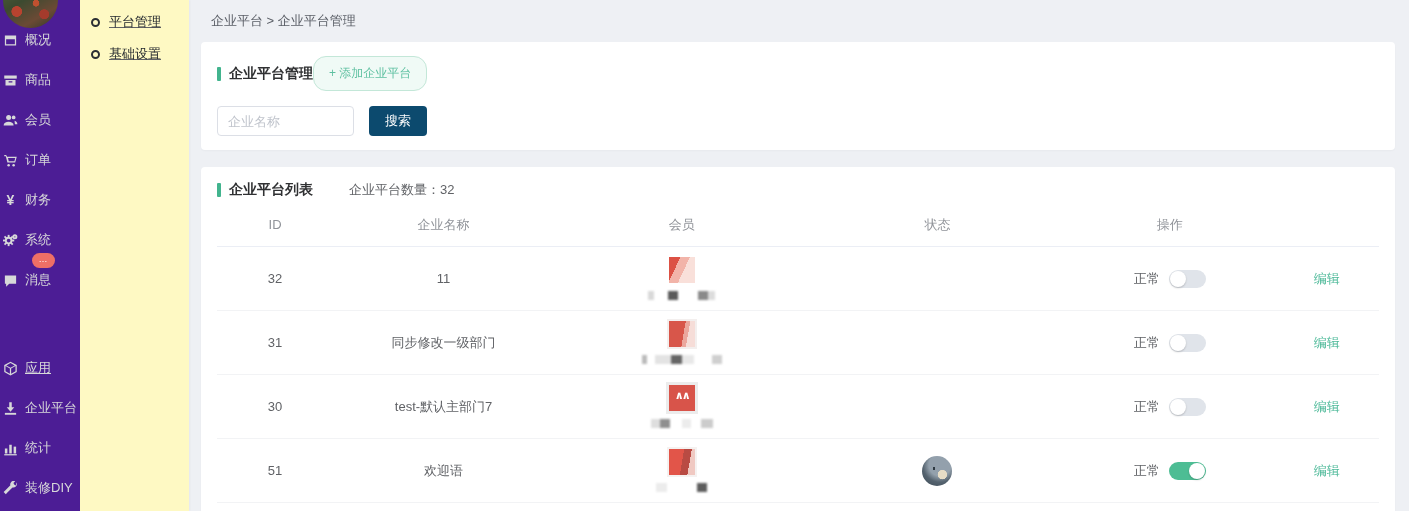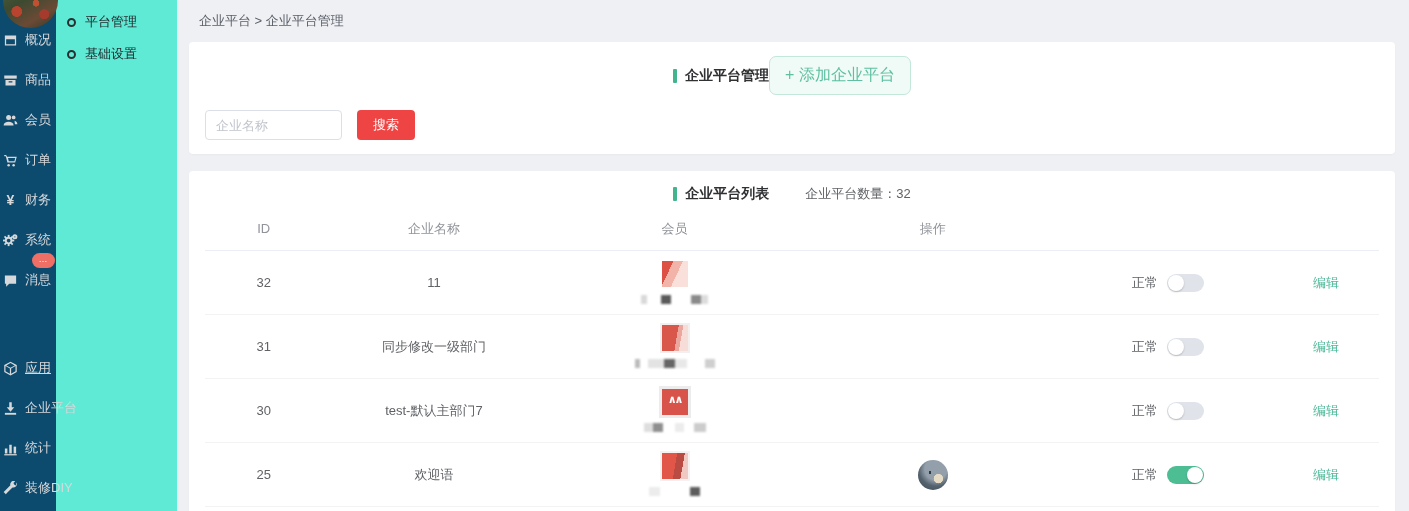--- a/index.html
+++ b/index.html
@@ -1,61 +1,61 @@
 <!DOCTYPE html>
 <html><head>
 <meta charset="utf-8">
 <style>
   * { margin:0; padding:0; box-sizing:border-box; }
   html,body { width:1409px; height:511px; overflow:hidden; }
   body { font-family:"Liberation Sans","DejaVu Sans",sans-serif; background:#eef0f4; font-size:13px; color:#606266; }
   .app { display:flex; width:100%; height:100%; }
 
   
-  .sidebar { width:56px; background:#0c4a6e; color:#d7d8d9; position:relative; flex-shrink:0; }
+  .sidebar { width:80px; background:#4c1d95; color:#d7d8d9; position:relative; flex-shrink:0; }
   .sidebar-avatar { position:absolute; top:-27px; left:3px; width:55px; height:55px; border-radius:50%;
     background:
       radial-gradient(circle at 25% 70%, #b8432f 0 9%, rgba(0,0,0,0) 10%),
       radial-gradient(circle at 60% 55%, #c0502f 0 7%, rgba(0,0,0,0) 8%),
       radial-gradient(circle at 75% 75%, #a53b2c 0 8%, rgba(0,0,0,0) 9%),
       linear-gradient(150deg,#55683f 0%,#3c4a30 45%,#6b4a35 75%,#2f3a28 100%); }
   .nav { list-style:none; padding-top:20px; }
   .nav li { height:40px; display:flex; align-items:center; gap:7px; padding-left:3px; cursor:pointer; position:relative; white-space:nowrap; }
   .nav li.gap { margin-top:48px;text-decoration:underline; }
   .nav .ic { width:15px; height:15px; flex-shrink:0; display:inline-flex; align-items:center; justify-content:center; }
   .nav .ic svg { width:15px; height:15px; fill:#d7d8d9; }
   .nav .ic.yen { font-size:14px; font-weight:bold; color:#d7d8d9; }
   .nav .lbl { font-size:13px; }
   .badge { position:absolute; top:-7px; left:32px; min-width:23px; height:15px; background:#ee6f66; color:#fff;
     border-radius:8px; font-size:9px; line-height:13px; text-align:center; letter-spacing:1px; padding:0 4px; }
 
   
-  .submenu { width:121px; background:#5eead4; flex-shrink:0; padding-top:6px; box-shadow:1px 0 2px rgba(0,0,0,0.04); }
+  .submenu { width:109px; background:#fef9c3; flex-shrink:0; padding-top:6px; box-shadow:1px 0 2px rgba(0,0,0,0.04);text-decoration:underline; }
   .submenu .item { height:32px; display:flex; align-items:center; gap:9px; padding-left:11px; cursor:pointer; color:#24292e; font-size:13px; }
   .radio { width:9px; height:9px; border:2px solid #2b2f33; border-radius:50%; flex-shrink:0; }
 
   
   .main { flex:1; padding:0 14px 0 12px; overflow:hidden; }
   .breadcrumb { height:42px; display:flex; align-items:center; padding-left:10px; color:#5a5e66; font-size:13px; }
 
   .card { background:#fff; border-radius:4px; padding:14px 16px; box-shadow:0 1px 2px rgba(0,0,0,0.03); }
   .card.toolbar { margin-bottom:17px; }
-  .card-head { display:flex; align-items:center; justify-content:center; }
+  .card-head { display:flex; align-items:center; justify-content:flex-start; }
   .title-wrap { display:flex; align-items:center; }
   .tbar { width:4px; height:14px; background:#42b48e; border-radius:1px; margin-right:8px; }
   .ctitle { font-size:14px; font-weight:bold; color:#303133; }
   .count-label { margin-left:36px; color:#606266; font-size:13px; }
-  .add-btn { border:1px solid #c3e7d8; background:#f0faf6; color:#5ec0a1; font-size:16px; padding:8px 15px;
-    border-radius:7px; cursor:pointer; font-family:inherit; }
+  .add-btn { border:1px solid #c3e7d8; background:#f0faf6; color:#5ec0a1; font-size:12px; padding:8px 15px;
+    border-radius:13px; cursor:pointer; font-family:inherit; }
 
   .search-row { margin-top:15px; display:flex; align-items:center; }
   .search-input { width:137px; height:30px; border:1px solid #dcdfe6; border-radius:4px; padding:0 10px;
     font-size:13px; color:#606266; outline:none; font-family:inherit; }
   .search-input::placeholder { color:#c0c4cc; }
-  .search-btn { margin-left:15px; width:58px; height:30px; background:#ef4444; border:none; border-radius:4px;
+  .search-btn { margin-left:15px; width:58px; height:30px; background:#0c4a6e; border:none; border-radius:4px;
     color:#fff; font-size:13px; cursor:pointer; font-family:inherit; }
 
   
   .card.list { min-height:360px; }
   .tbl { margin-top:4px; }
   .thead, .trow { display:grid; grid-template-columns:10% 19% 22% 22% 18% 9%; align-items:center; }
   .thead { height:44px; border-bottom:1px solid #ebeef5; color:#909399; }
   .thead .hcell { text-align:center; font-size:13px; }
   .trow { height:64px; border-bottom:1px solid #f2f3f5; }
   .cell { text-align:center; font-size:13px; color:#606266; }
@@ -256,20 +256,21 @@
             <span>企业平台数量：</span><span>32</span>
           </span>
         </div>
       </div>
 
       <div class="tbl">
         <div class="thead">
           <div class="hcell">ID</div>
           <div class="hcell">企业名称</div>
           <div class="hcell">会员</div>
+          <div class="hcell">状态</div>
           <div class="hcell">操作</div>
         </div>
 
         <div class="trow">
           <div class="cell">32</div>
           <div class="cell">11</div>
           <div class="cell member-cell">
             <div class="m-avatar av0"></div>
             <div class="m-blur b0">
                 <i></i>
@@ -333,21 +334,21 @@
           <div class="cell status-cell">
             <span>正常</span>
             <span class="toggle">
                 <i class="knob"></i>
               </span>
           </div>
           <div class="cell"><a class="edit">编辑</a></div>
         </div>
 
         <div class="trow">
-          <div class="cell">25</div>
+          <div class="cell">51</div>
           <div class="cell">欢迎语</div>
           <div class="cell member-cell">
             <div class="m-avatar av3"></div>
             <div class="m-blur b3">
                 <i></i>
                 <i></i>
               </div>
           </div>
           <div class="cell logo-cell">
               <div class="logo-circle" style="visibility: visible;"></div>

